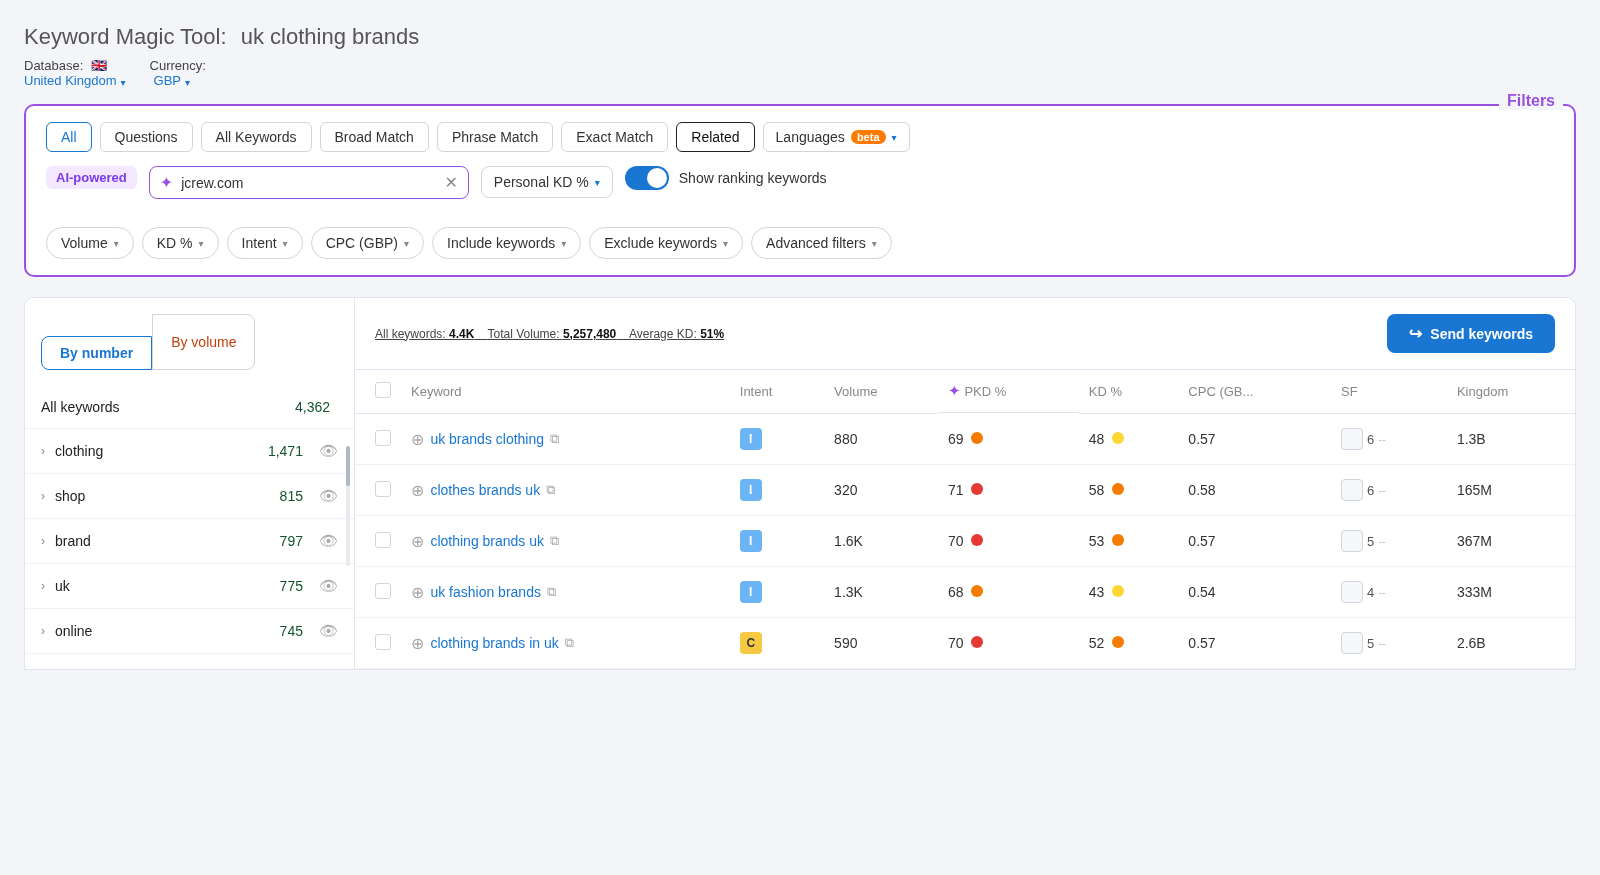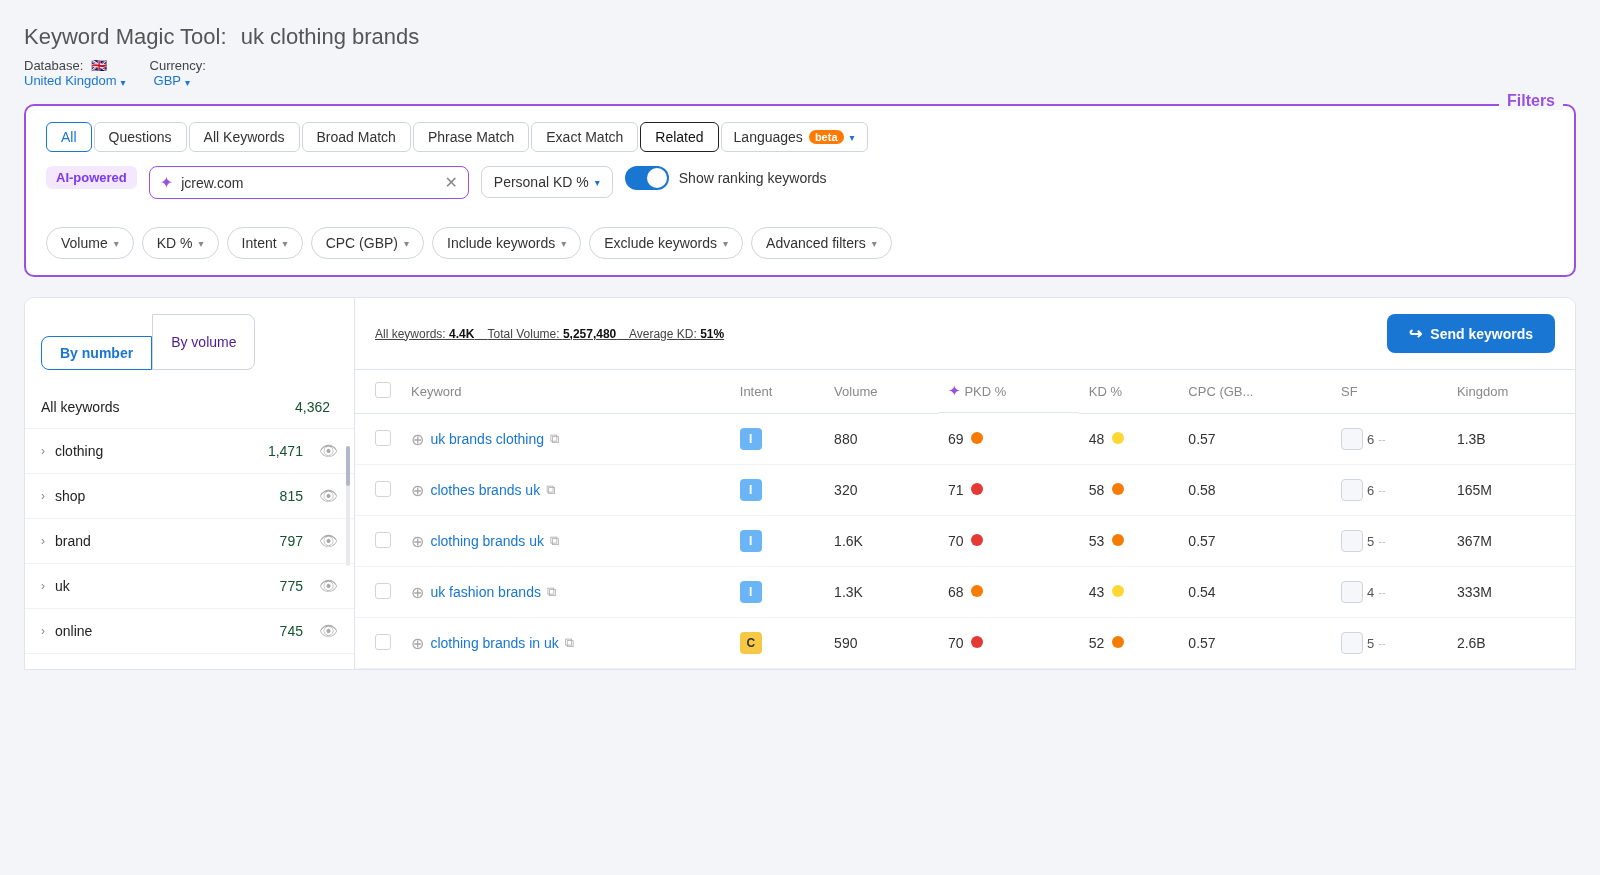--- a/index.html
+++ b/index.html
@@ -65,21 +65,21 @@
       padding: 0 8px;
       color: #9b51e0;
       font-weight: 700;
       font-size: 16px;
     }
 
     
     .tabs-row {
       display: flex;
       align-items: center;
-      gap: 2px;
+      gap: 8px;
       margin-bottom: 14px;
       flex-wrap: wrap;
     }
     .tab-btn {
       border: 1px solid #d0d5dd;
       background: #fff;
       border-radius: 6px;
       padding: 6px 14px;
       cursor: pointer;
       font-size: 14px;
@@ -246,21 +246,21 @@
       display: flex;
       padding: 16px 16px 0;
       gap: 0;
       margin-bottom: 16px;
     }
     .sidebar-tab {
       border: 1px solid #d0d5dd;
       padding: 8px 18px;
       cursor: pointer;
       font-size: 14px;
-      color: #4c1d95;
+      color: #c2410c;
       background: #fff;
     }
     .sidebar-tab:first-child {
       border-radius: 8px 0 0 8px;
       border-color: #1976d2;
       color: #1976d2;
       font-weight: 600;
       margin-top: 22px;
     }
     .sidebar-tab:last-child {

